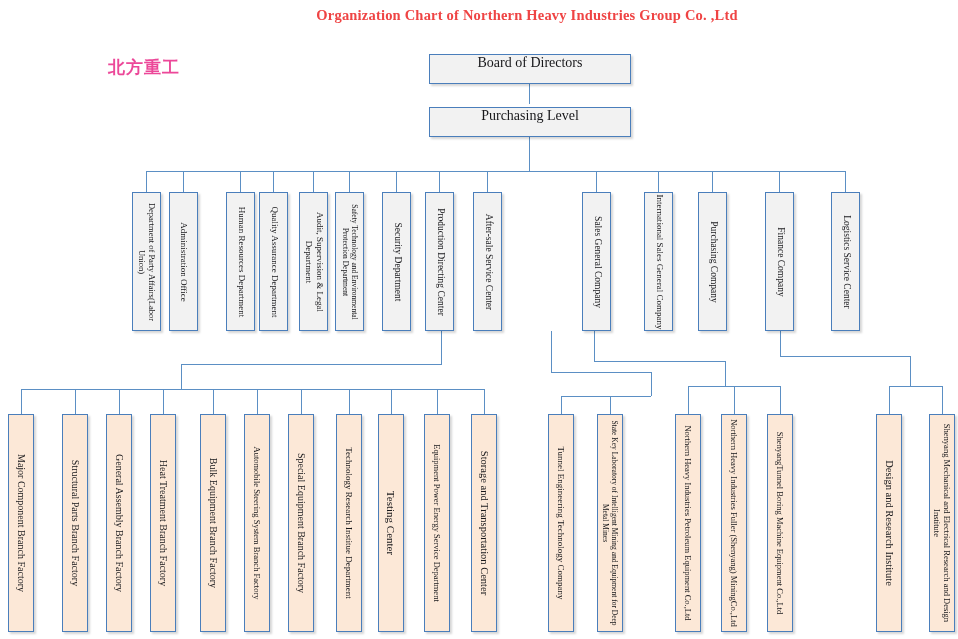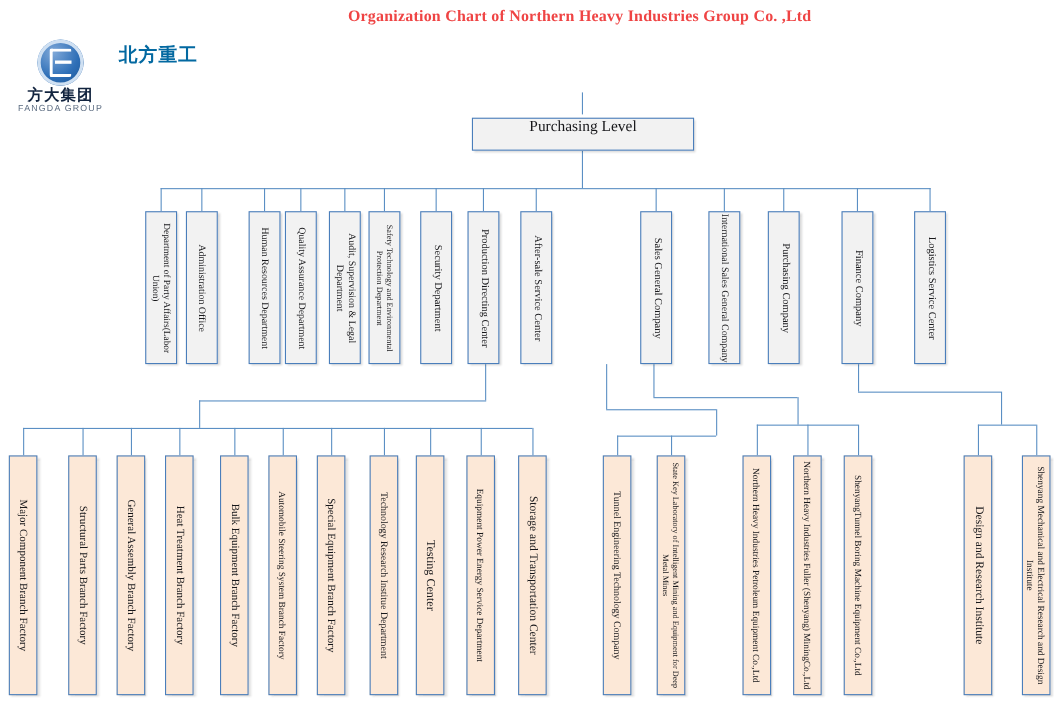--- a/index.html
+++ b/index.html
@@ -47,21 +47,21 @@
     position:absolute;left:0;top:58px;width:86px;text-align:center;
     font-family:"Liberation Sans", sans-serif;font-size:8px;color:#5b6b80;letter-spacing:1.1px;
   }
   .nhi{position:absolute;left:100px;top:2px;width:96px;height:62px;}
   .nhi .mark{
     font-family:"DejaVu Sans", sans-serif;font-weight:bold;font-size:30px;
     color:#e8241c;letter-spacing:-1px;line-height:32px;text-align:left;
   }
   .nhi .cn2{
     font-family:Liberation Serif, serif;font-weight:bold;font-size:17px;
-    color:#0369a1;letter-spacing:1px;line-height:20px;margin-top:2px;
+    color:#ec4899;letter-spacing:1px;line-height:20px;margin-top:20px;
   }
 
   
   .ln{position:absolute;background:#5b8fc4;}
   .lnh{height:1px;}
   .lnv{width:1px;}
 
   
   .box{
     position:absolute;box-sizing:border-box;
@@ -93,25 +93,20 @@
   }
 </style>
 </head>
 <body>
 
 <div id="chart">
 
   <div class="title">Organization Chart of Northern Heavy Industries  Group Co. ,Ltd</div>
 
   <div class="logos">
-    <div class="fangda">
-      <div class="ring"></div>
-      <div class="cn">方大集团</div>
-      <div class="en">FANGDA GROUP</div>
-    </div>
     <div class="nhi">
       <div class="cn2">北方重工</div>
     </div>
   </div>
 
   <div class="ln lnv" style="left:529px;top:84px;height:20px;"></div>
 
   <div class="ln lnv" style="left:529px;top:137px;height:34px;"></div>
   <div class="ln lnh" style="left:146px;top:171px;width:700px;"></div>
 
@@ -163,20 +158,23 @@
   <div class="ln lnv" style="left:734px;top:386px;height:28px;"></div>
   <div class="ln lnv" style="left:780px;top:386px;height:28px;"></div>
 
   <div class="ln lnv" style="left:780px;top:331px;height:25px;"></div>
   <div class="ln lnh" style="left:780px;top:356px;width:130px;"></div>
   <div class="ln lnv" style="left:910px;top:356px;height:30px;"></div>
   <div class="ln lnh" style="left:889px;top:386px;width:53px;"></div>
   <div class="ln lnv" style="left:889px;top:386px;height:28px;"></div>
   <div class="ln lnv" style="left:942px;top:386px;height:28px;"></div>
 
+  <div class="box h" style="left:429px;top:54px;width:202px;height:30px;">
+    <span class="lab">Board of Directors</span>
+  </div>
   <div class="box h" style="left:429px;top:107px;width:202px;height:30px;">
     <span class="lab">Purchasing Level</span>
   </div>
 
   <div class="box v" style="left:132px;top:192px;width:29px;height:139px;">
     <span class="rot" style="width:136px;font-size:8.5px;line-height:10px;">Department of Party Affairs(Labor Union)</span>
   </div>
   <div class="box v" style="left:169px;top:192px;width:29px;height:139px;">
     <span class="rot" style="width:136px;font-size:9px;line-height:10px;">Administration Office</span>
   </div>

